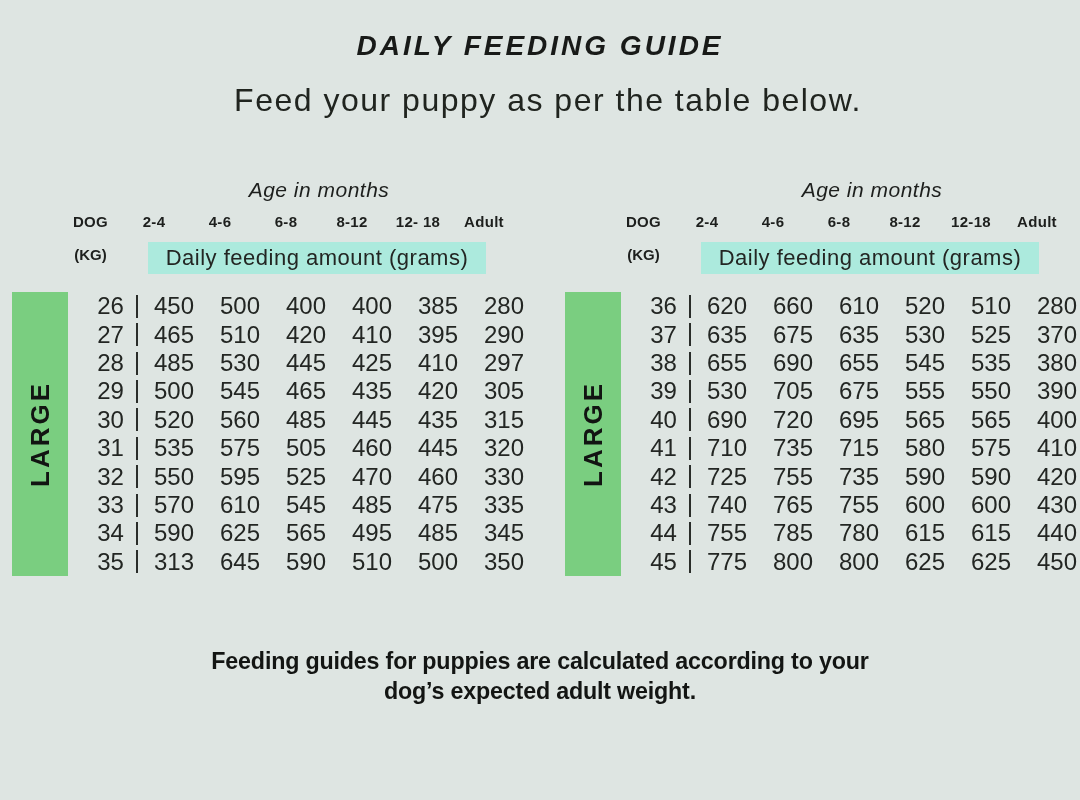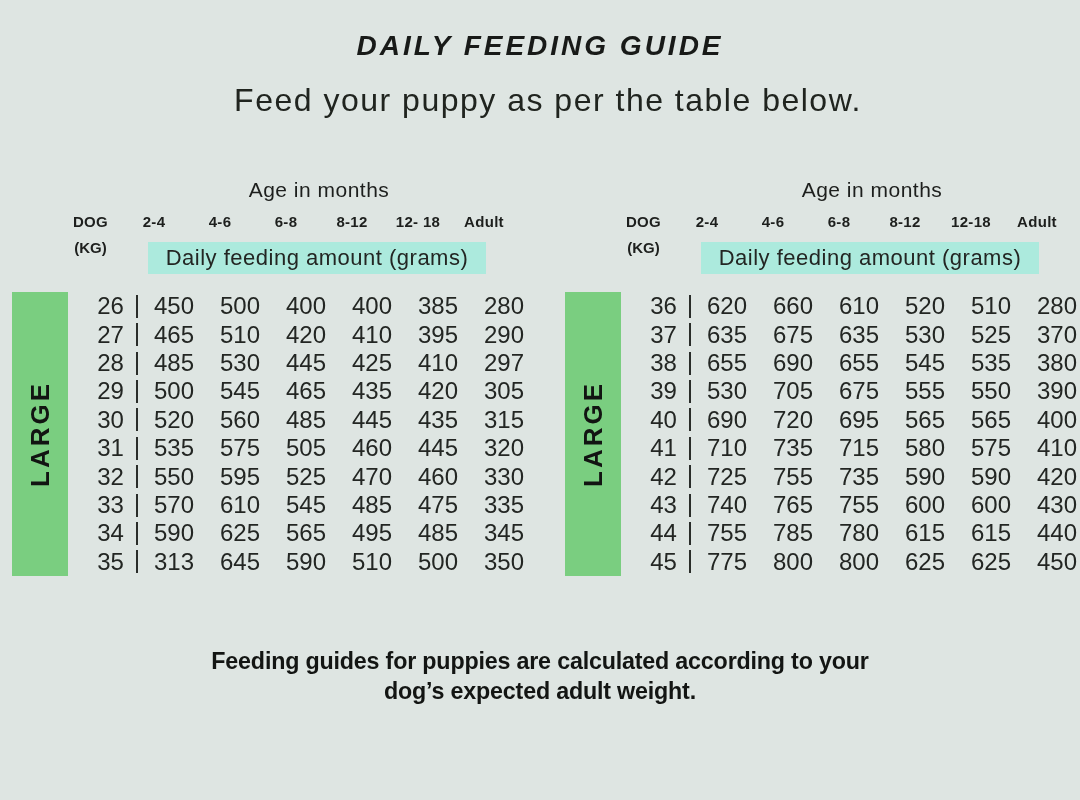--- a/index.html
+++ b/index.html
@@ -21,29 +21,29 @@
   }
   .subtitle{
     position:absolute;top:82px;left:0;width:100%;text-align:center;
     font-size:32px;font-weight:400;letter-spacing:1.5px;color:#20241f;padding-left:16px;
   }
   .tbl{position:absolute;top:170px;width:505px;height:406px;}
   .tbl-left{left:12px;}
   .tbl-right{left:565px;}
   .age-header{
     position:absolute;left:109px;top:8px;width:396px;text-align:center;
-    font-size:21px;letter-spacing:0.5px;
+    font-size:21px;letter-spacing:0.5px;font-style:italic;
   }
   .head-row{
     position:absolute;left:0;top:43px;width:505px;
     display:grid;grid-template-columns:56px 45px 8px repeat(6,66px);
   }
   .hdr{text-align:center;font-size:15px;font-weight:700;letter-spacing:0.3px;}
   .kg-label{
-    position:absolute;left:56px;top:69px;width:45px;text-align:center;
+    position:absolute;left:56px;top:76px;width:45px;text-align:center;
     font-size:15px;font-weight:700;
   }
   .teal-box{
     position:absolute;left:136px;top:72px;width:338px;height:32px;
     background:var(--teal);text-align:center;line-height:32px;
     font-size:22px;letter-spacing:0.5px;color:#232623;
   }
   .data-area{position:absolute;left:0;top:122px;width:505px;height:284px;}
   .green-bar{
     position:absolute;left:0;top:0;width:56px;height:100%;

